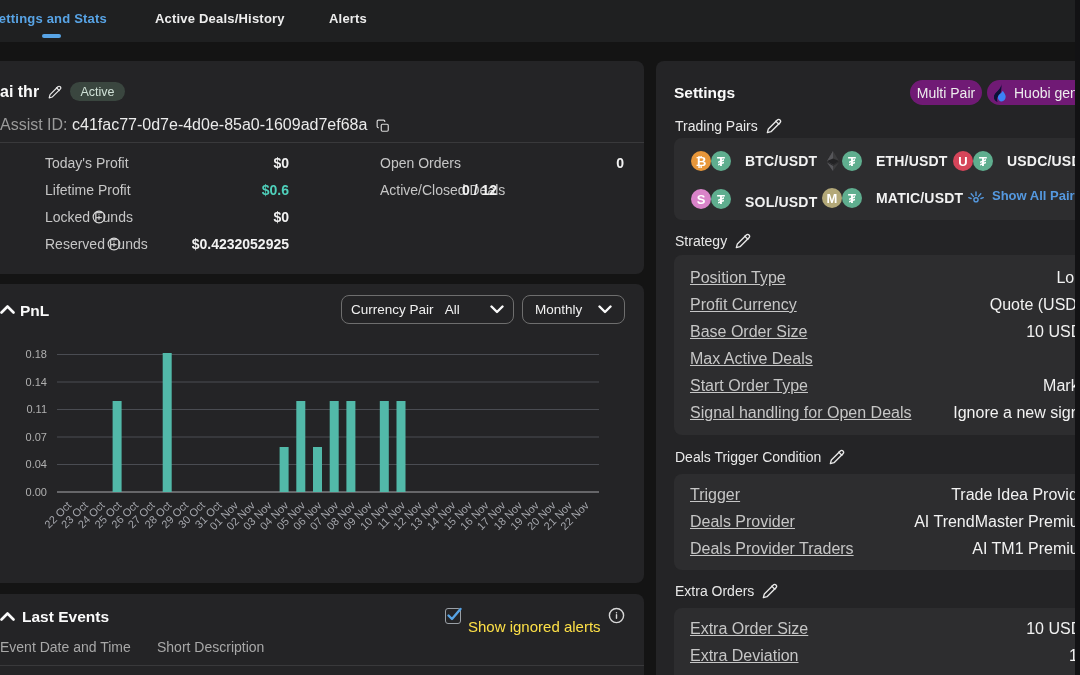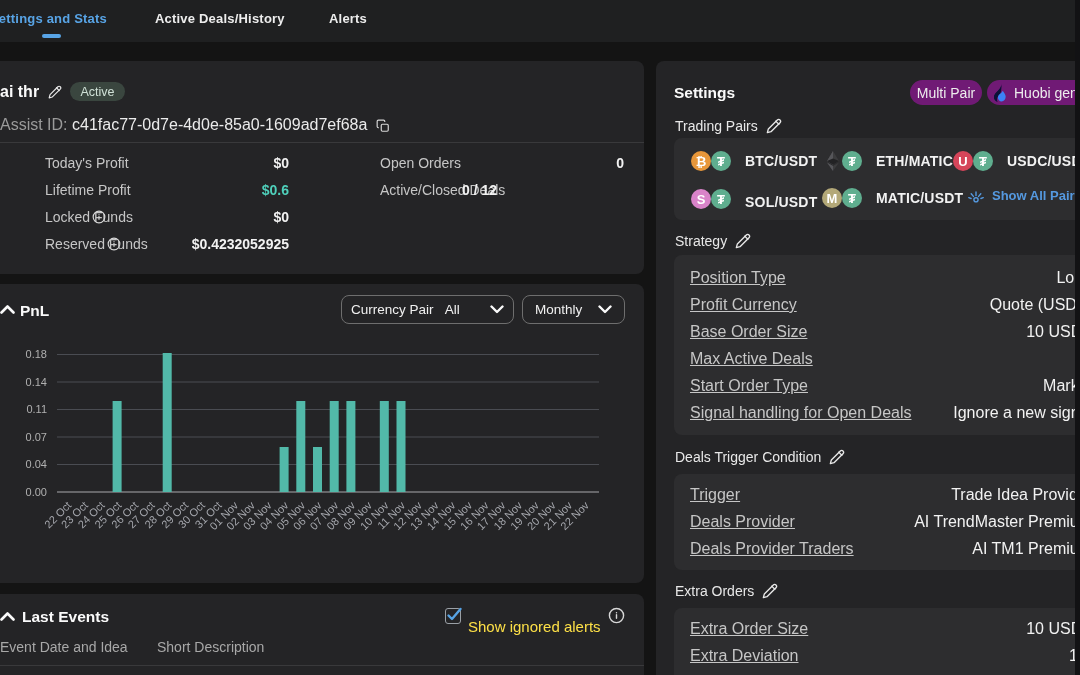--- a/index.html
+++ b/index.html
@@ -157,21 +157,21 @@
   <div class="abs" style="left:465px; top:14px; width:16px; height:16px; border-radius:3px; border:1.5px solid #9aa0a6;"></div>
     <svg class="abs" style="left:465px; top:8px;" width="20" height="22" viewBox="0 0 20 22">
       <path d="M3.5 13.5 7 17 15.5 7" fill="none" stroke="#57a3e4" stroke-width="2.4" stroke-linecap="round" stroke-linejoin="round"></path>
     </svg>
   <div class="abs" style="left:488px; top:24px; font-size:15px; color:#fde047;">Show ignored alerts</div>
   <svg class="abs" style="left:628px; top:13px;" width="17" height="17" viewBox="0 0 24 24" fill="none" stroke="#d8d8d8" stroke-width="2">
       <circle cx="12" cy="12" r="10"></circle>
       <path d="M12 16v-5" stroke-linecap="round"></path>
       <path d="M12 8h.01" stroke-linecap="round"></path>
     </svg>
-  <div class="abs" style="left:20px; top:45px; font-size:14px; color:#a8a8a8;">Event Date and Idea</div>
+  <div class="abs" style="left:20px; top:45px; font-size:14px; color:#a8a8a8;">Event Date and Time</div>
   <div class="abs" style="left:177px; top:45px; font-size:14px; color:#a8a8a8;">Short Description</div>
   <div class="abs" style="left:0; top:71px; width:664px; border-top:1px solid #39393b;"></div>
 </div>
 
 <div class="card" id="settings">
   <div class="abs" style="left:18px; top:23px; font-size:15.5px; font-weight:700; color:#fafafa;">Settings</div>
   <div class="pill abs" style="left:254px; top:19px; height:25px; width:72px; justify-content:center;">Multi Pair</div>
   <div class="pill abs" style="left:331px; top:19px; height:25px; padding:0 12px 0 6px; gap:7px;">
     <svg width="14" height="19" viewBox="0 0 14 19">
         <path d="M8.2 0c.4 3.9-1.1 5.6-2.9 7.4C3.3 9.4 1 11.2 1 14.1c0 2.6 1.7 4.3 3.6 4.9-.9-1.4-.9-3.4.1-4.9.7-1.1 1.7-2 2.4-3.2 1.2-2 1.4-4.1 1.1-10.9Z" fill="#0c1238"></path>
@@ -195,21 +195,21 @@
   </div>
   <div class="abs" style="left:171px; top:90px; display:flex; align-items:center;">
     <svg width="12" height="20" viewBox="0 0 12 20">
         <path d="M6 0 0 10.1 6 13.7 12 10.1Z" fill="#3c3c3e"></path>
         <path d="M6 0 0 10.1 6 13.7Z" fill="#56565a"></path>
         <path d="M6 7.4 0 10.1 6 13.7 12 10.1Z" fill="#222224"></path>
         <path d="M6 15 0 11.5 6 20 12 11.5Z" fill="#3c3c3e"></path>
         <path d="M6 15 0 11.5 6 20Z" fill="#56565a"></path>
       </svg>
     <span class="coin" style="background:#5fae8f; margin-left:3px;">₮</span>
-    <span class="pairtxt" style="margin-left:14px;">ETH/MATIC</span>
+    <span class="pairtxt" style="margin-left:14px;">ETH/USDT</span>
   </div>
   <div class="abs" style="left:297px; top:90px; display:flex; align-items:center;">
     <span class="coin" style="background:#d5455a;">U</span>
       <span class="coin" style="background:#5fae8f;">₮</span>
     <span class="pairtxt" style="margin-left:14px;">USDC/USDT</span>
   </div>
   <div class="abs" style="left:35px; top:127px; display:flex; align-items:center;">
     <span class="coin" style="background:#d983c9;">S</span>
       <span class="coin" style="background:#5fae8f;">₮</span>
     <span class="pairtxt" style="margin-left:14px;margin-top:6px;">SOL/USDT</span>

